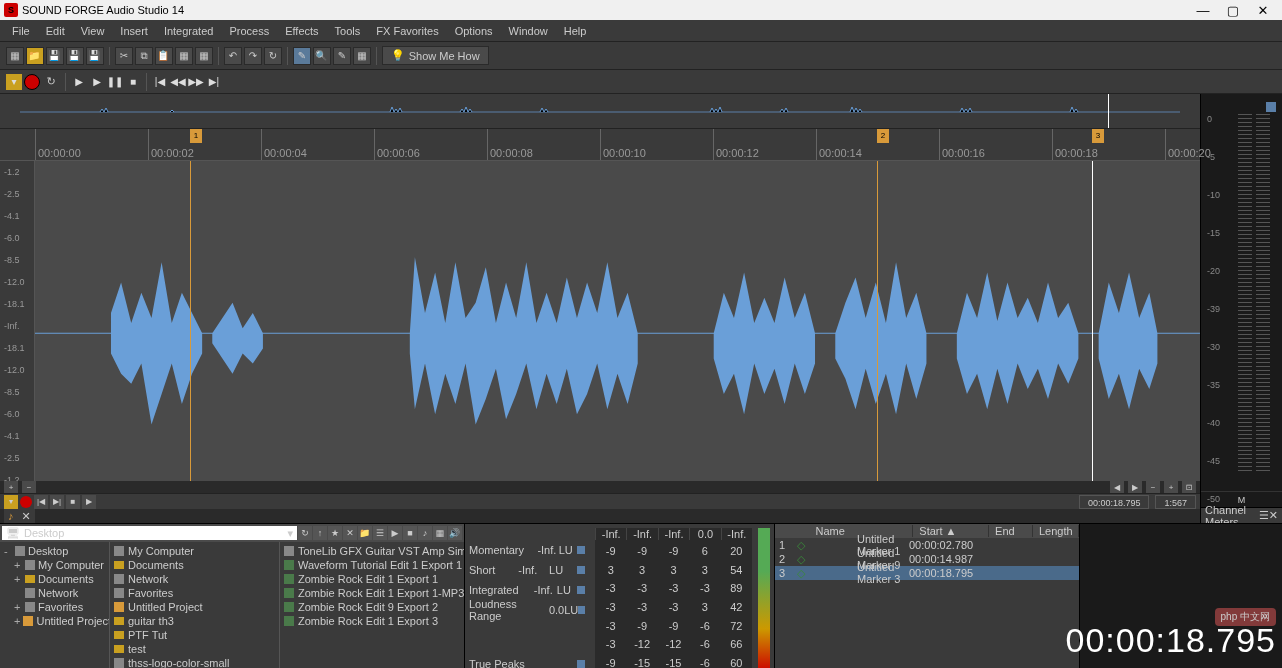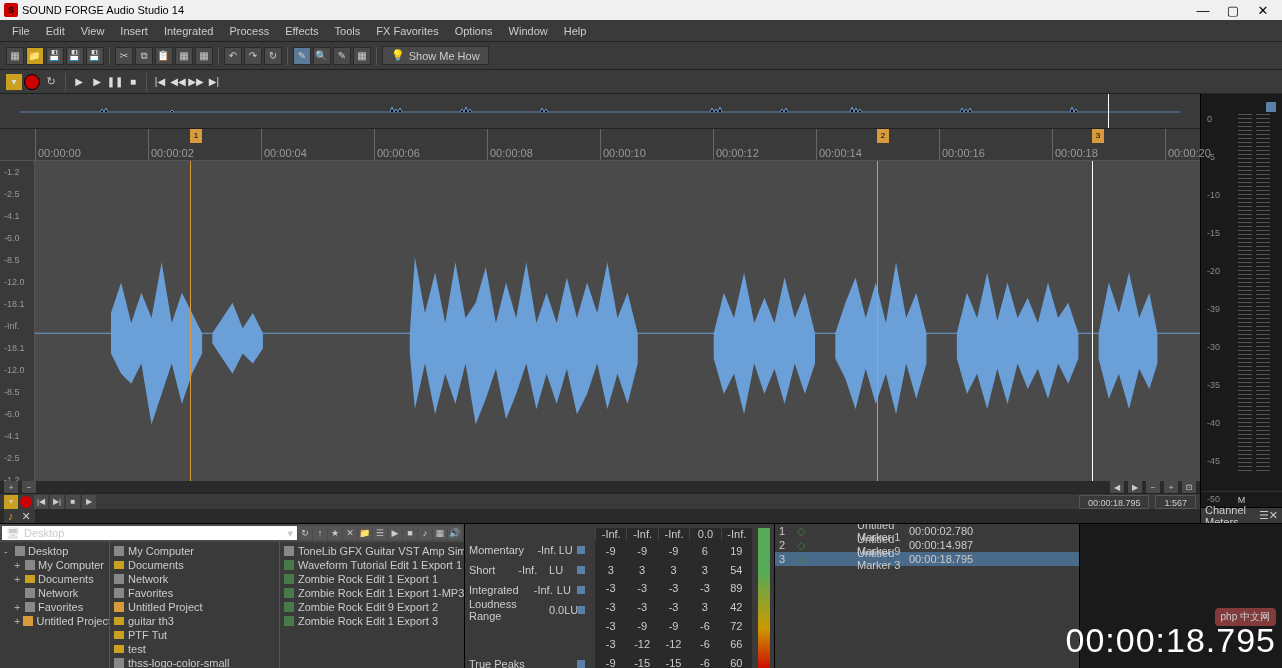--- a/index.html
+++ b/index.html
@@ -483,35 +483,43 @@
             <div class="lg-vcol">
               <div>6</div>
               <div>3</div>
               <div>-3</div>
               <div>3</div>
               <div>-6</div>
               <div>-6</div>
               <div>-6</div>
             </div>
             <div class="lg-vcol">
-              <div>19</div>
+              <div>20</div>
               <div>54</div>
               <div>89</div>
               <div>42</div>
               <div>72</div>
               <div>66</div>
               <div>60</div>
             </div>
           </div>
       </div>
       <div class="bar-strip"></div>
     </div>
   </div>
 
   <div class="panel markers-p">
+    <div class="mk-head" id="mkhead">
+        <div style="width: 22px;"></div>
+        <div style="width: 12px;"></div>
+        <div style="width: 110px;">Name</div>
+        <div style="width: 80px;">Start ▲</div>
+        <div style="width: 46px;">End</div>
+        <div style="width: 46px;">Length</div>
+      </div>
     <div id="mkrows">
         <div class="mk-row">
           <span class="num">1</span>
           <span class="ico">◇</span>
           <span class="nm">Untitled Marker 1</span>
           <span class="st">00:00:02.780</span>
         </div>
         <div class="mk-row">
           <span class="num">2</span>
           <span class="ico">◇</span>

